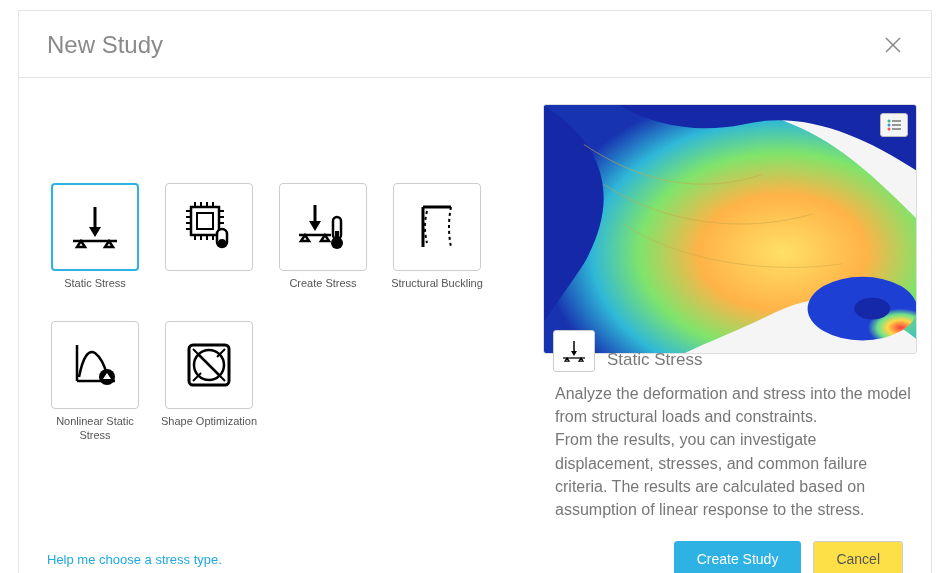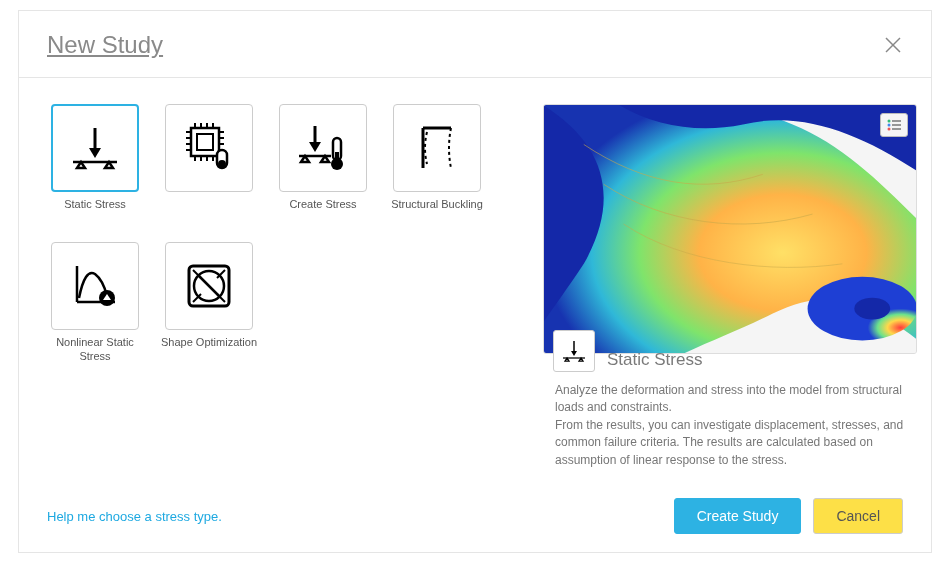--- a/index.html
+++ b/index.html
@@ -21,34 +21,34 @@
     padding: 20px 28px 18px 28px;
     border-bottom: 1px solid #e5e5e5;
     display: flex;
     align-items: center;
     justify-content: space-between;
   }
   .title {
     font-size: 24px;
     font-weight: 400;
     color: #8a8a8a;
-    text-decoration: underline;
   }
   .close-btn {
     width: 20px; height: 20px;
     cursor: pointer;
     color: #888;
     stroke: #888;
     stroke-width: 1.5;
     fill: none;
   }
   .body {
     display: flex;
     padding: 26px 0 0 28px;
     min-height: 400px;
+    align-items: center;
   }
   .left {
     width: 492px;
   }
   .grid {
     display: flex;
     flex-wrap: wrap;
     gap: 18px 18px;
   }
   .tile {
@@ -129,21 +129,21 @@
   .detail-title {
     margin-left: 12px;
     font-size: 17px;
     color: #7a7a7a;
     font-weight: 400;
     margin-top: 18px;
   }
   .detail-desc {
     margin-top: 10px;
     padding: 0 6px 0 12px;
-    font-size: 12px;
+    font-size: 16px;
     color: #777;
     line-height: 1.45;
   }
   .footer {
     border-top: 0;
     padding: 0 28px 18px 28px;
     display: flex;
     align-items: center;
     justify-content: space-between;
     margin-top: 20px;

